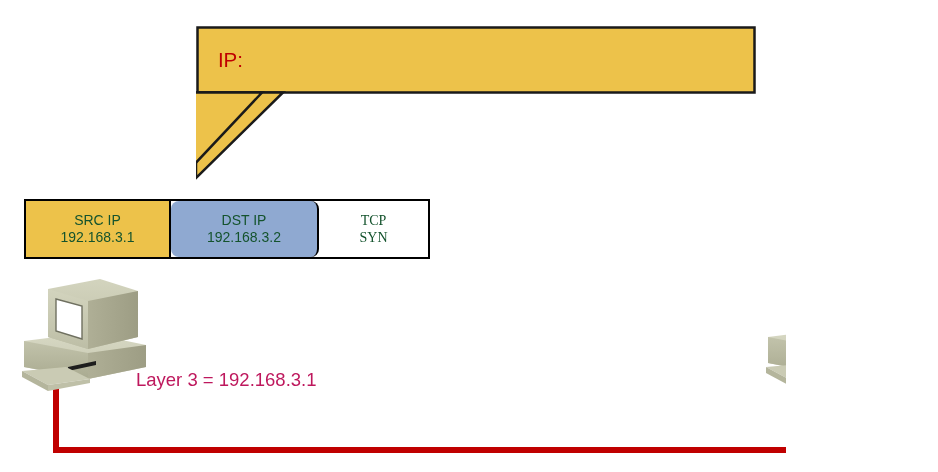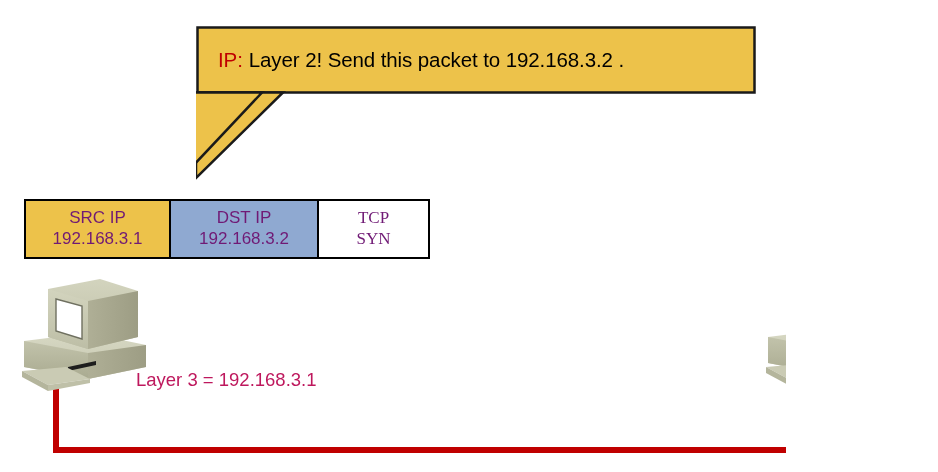--- a/index.html
+++ b/index.html
@@ -60,34 +60,35 @@
     border: 2.5px solid #000000;
     box-sizing: border-box;
     background: #ffffff;
   }
   .packet-seg {
     display: flex;
     flex-direction: column;
     align-items: center;
     justify-content: center;
     box-sizing: border-box;
-    font-size: 17px;
-    color: #701a75;
+    font-size: 14px;
+    color: #14532d;
     line-height: 1.22;
   }
   .packet-seg .ln { display: block; }
   #seg-src {
     width: 145px;
     background: #EDC24A;
     border-right: 2.5px solid #000000;
   }
   #seg-dst {
     width: 148px;
     background: #8FA9D1;
     border-right: 2.5px solid #000000;
+    border-radius: 8px;
   }
   #seg-tcp {
     flex: 1;
     background: #ffffff;
     font-family: Liberation Serif, serif;
   }
 
   
   #cable {
     position: absolute;
@@ -136,21 +137,20 @@
 <div id="canvas">
 
   <div id="callout-wrap">
     <svg id="callout-svg" width="560" height="180" viewBox="0 0 560 180">
       <path d="M 1.5 1.5 L 558.5 1.5 L 558.5 66.5 L 90 66.5 L 1.5 66.5 Z" fill="#EDC24A" stroke="#1a1a1a" stroke-width="2.5" stroke-linejoin="miter"></path>
       <path d="M 0 66.5 L 87 66.5 L 0 152 Z" fill="#EDC24A" stroke="#1a1a1a" stroke-width="2.5" stroke-linejoin="miter"></path>
       <path d="M -14 66.5 L 66 66.5 L -22 160 Z" fill="#EDC24A" stroke="#1a1a1a" stroke-width="2.5" stroke-linejoin="miter"></path>
     </svg>
     <div id="callout-text">
       <span id="callout-prefix">IP:</span>
-      <span>Layer 2! Send this packet to 192.168.3.2 .</span>
     </div>
   </div>
 
   <div id="packet">
     <div class="packet-seg" id="seg-src">
       <span class="ln">SRC IP</span>
       <span class="ln">192.168.3.1</span>
     </div>
     <div class="packet-seg" id="seg-dst">
       <span class="ln">DST IP</span>

